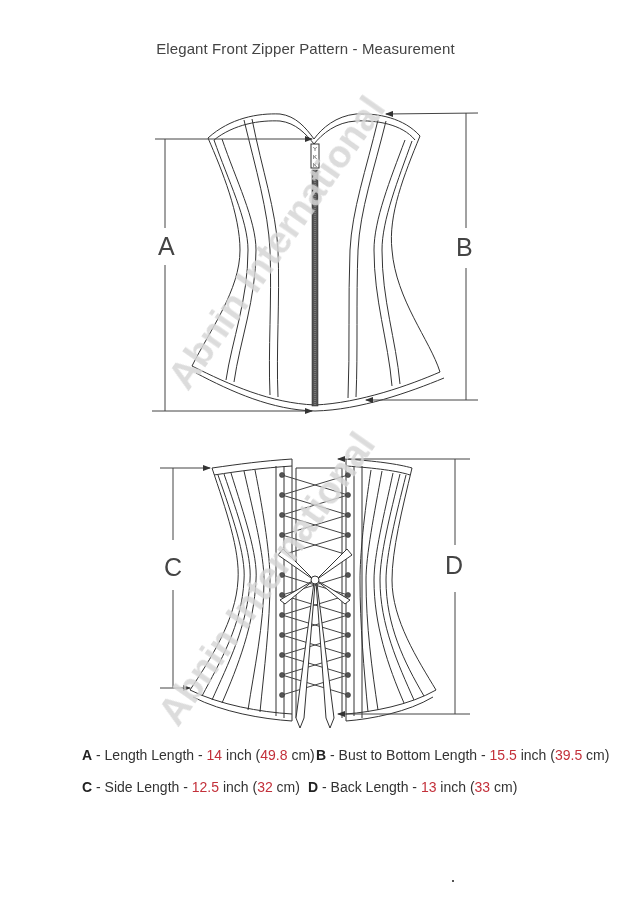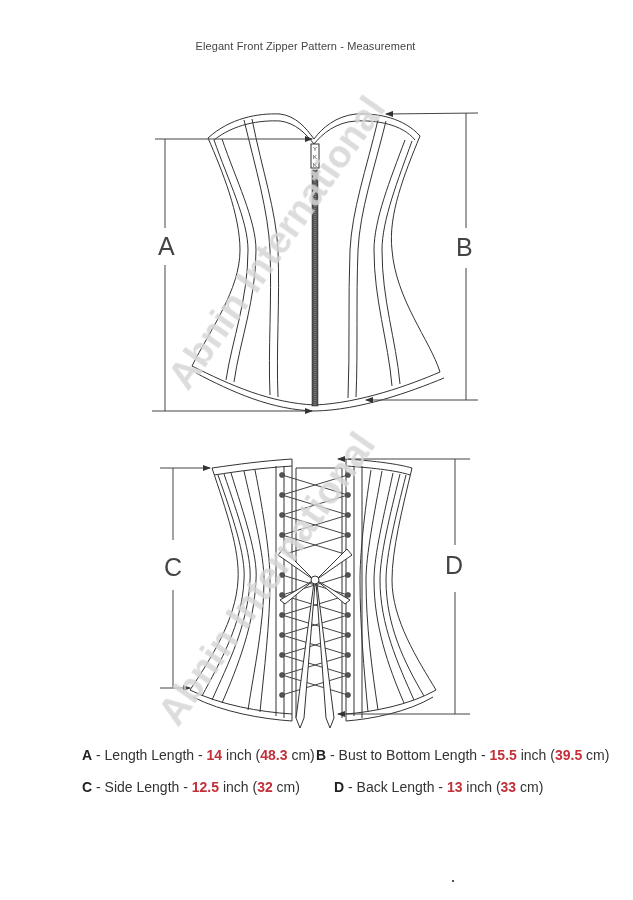--- a/index.html
+++ b/index.html
@@ -1,24 +1,24 @@
 <!DOCTYPE html>
 <html><head>
 <meta charset="utf-8">
 <style>
   html, body { margin: 0; padding: 0; background: #ffffff; }
   body { width: 633px; height: 900px; position: relative; overflow: hidden;
          font-family: "Liberation Sans", sans-serif; color: #3a3a3a; }
   .title { position: absolute; left: 0; width: 611px; top: 40px; text-align: center;
-           font-size: 11px; color: #444; letter-spacing: 0.1px; }
+           font-size: 15px; color: #444; letter-spacing: 0.1px; }
   svg.art { position: absolute; left: 0; top: 0; }
   .lbl { position: absolute; font-size: 25px; color: #444; font-weight: normal; }
   .meas { position: absolute; font-size: 14px; color: #333; white-space: nowrap; }
   .meas .k { font-weight: bold; color: #222; }
-  .meas .v { font-weight: bold; color: #c3303a; }
+  .meas .v { font-weight: normal; color: #c3303a; }
   .dot { position: absolute; left: 452px; top: 880px; width: 2px; height: 2px; background: #555; }
 </style>
 </head>
 <body>
 
 <div class="title">Elegant Front Zipper Pattern - Measurement</div>
 
 <svg class="art" width="633" height="900" viewBox="0 0 633 900">
   <defs>
     <marker id="arr" markerWidth="8" markerHeight="6" refX="7" refY="3" orient="auto">
@@ -167,25 +167,25 @@
     <text x="0" y="0" transform="translate(178,728) rotate(-55)">Abnin International</text>
   </g>
 </svg>
 
 <div class="lbl" style="left:158px; top:232px;">A</div>
 <div class="lbl" style="left:456px; top:233px;">B</div>
 <div class="lbl" style="left:164px; top:553px;">C</div>
 <div class="lbl" style="left:445px; top:551px;">D</div>
 
 <div class="meas" style="left:82px; top:747px;">
-  <span class="k">A</span><span> - </span><span>Length Length</span><span> - </span><span class="v">14</span><span> inch (</span><span class="v">48.3</span><span> cm)</span>
+  <span class="k">A</span><span> - </span><span>Length Length</span><span> - </span><span class="v">14</span><span> inch (</span><span class="v">49.8</span><span> cm)</span>
 </div>
 <div class="meas" style="left:308px; top:747px;margin-left:8px;">
   <span class="k">B</span><span> - </span><span>Bust to Bottom Length</span><span> - </span><span class="v">15.5</span><span> inch (</span><span class="v">39.5</span><span> cm)</span>
 </div>
 <div class="meas" style="left:82px; top:779px;">
   <span class="k">C</span><span> - </span><span>Side Length</span><span> - </span><span class="v">12.5</span><span> inch (</span><span class="v">32</span><span> cm)</span>
 </div>
-<div class="meas" style="left:308px; top:779px;margin-left:26px;">
+<div class="meas" style="left:308px; top:779px;">
   <span class="k">D</span><span> - </span><span>Back Length</span><span> - </span><span class="v">13</span><span> inch (</span><span class="v">33</span><span> cm)</span>
 </div>
 
 <div class="dot"></div>
 
 </body></html>

